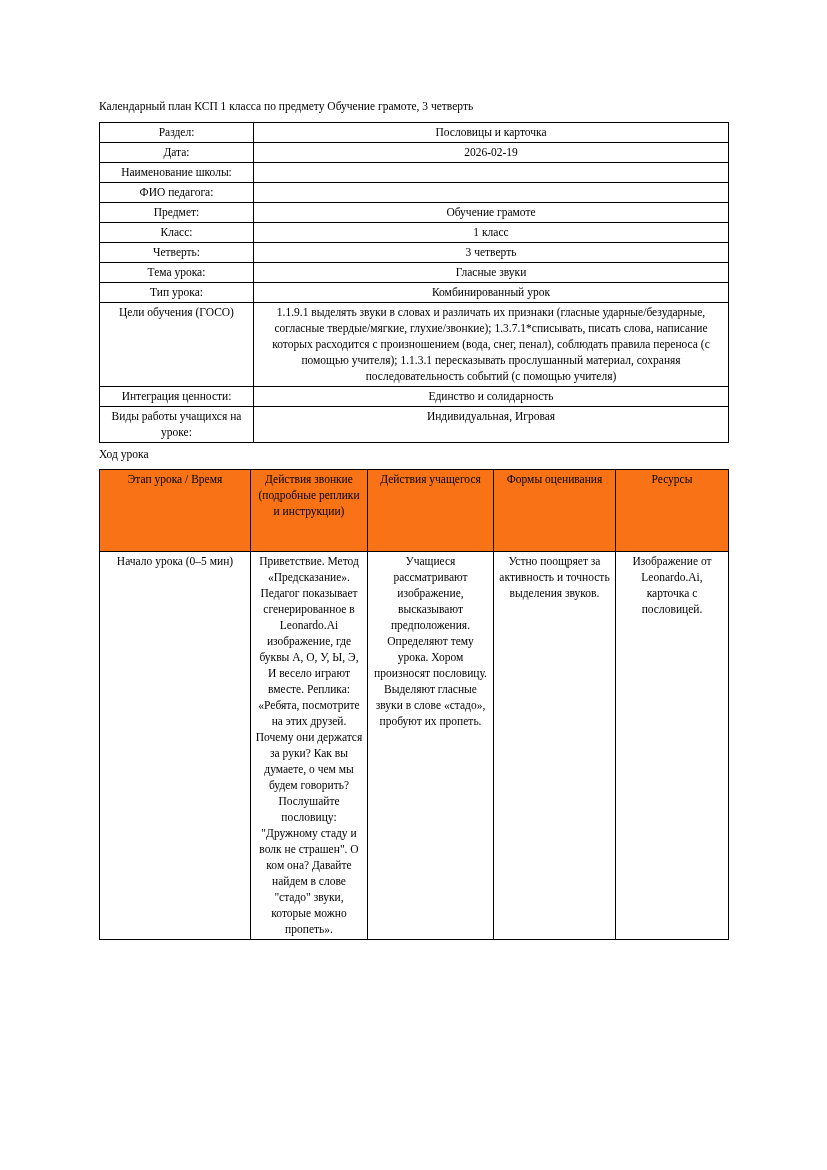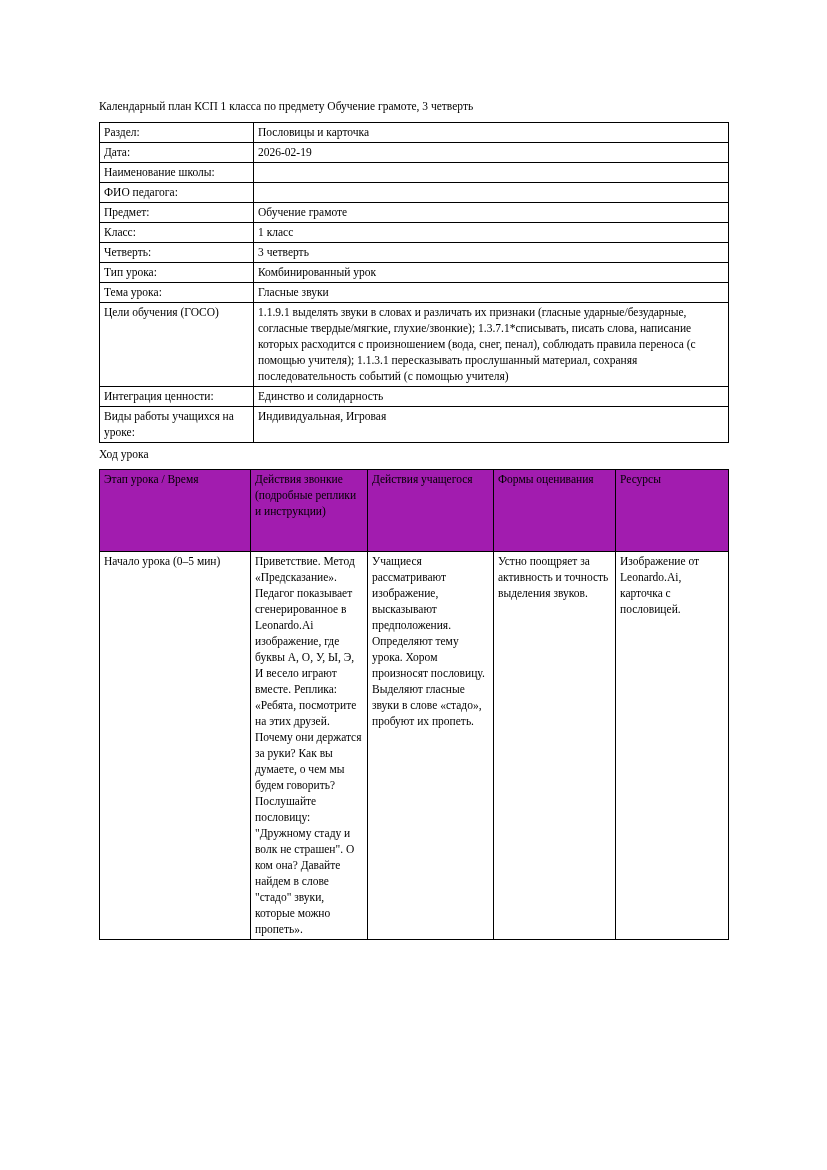--- a/index.html
+++ b/index.html
@@ -41,41 +41,42 @@
     border: 1px solid #000000;
   }
   table.kt td {
     border: 1px solid #000000;
     vertical-align: top;
     padding: 1px 4px 2px 4px;
     font-size: 11.5px;
     line-height: 16px;
     word-wrap: break-word;
     overflow-wrap: break-word;
+    text-align: center;
   }
   
   #info-table col.c1 { width: 154px; }
   #info-table col.c2 { width: 475px; }
   #info-table td.label { }
   #info-table td.value { }
 
   .section-heading {
     font-size: 11.5px;
     line-height: 16px;
     margin: 3px 0 7px 0;
   }
 
   
   #flow-table col.f1 { width: 151px; }
   #flow-table col.f2 { width: 117px; }
   #flow-table col.f3 { width: 126px; }
   #flow-table col.f4 { width: 122px; }
   #flow-table col.f5 { width: 113px; }
   #flow-table thead td {
-    background: #a21caf;
+    background: #f97316;
     height: 78px;
     vertical-align: top;
   }
   .empty-cell { }
 </style>
 </head>
 <body>
 
 <div class="page">
   <div class="content">
@@ -110,26 +111,26 @@
         </tr>
         <tr>
           <td class="label">Класс:</td>
           <td class="value">1 класс</td>
         </tr>
         <tr>
           <td class="label">Четверть:</td>
           <td class="value">3 четверть</td>
         </tr>
         <tr>
+          <td class="label">Тема урока:</td>
+          <td class="value">Гласные звуки</td>
+        </tr>
+        <tr>
           <td class="label">Тип урока:</td>
           <td class="value">Комбинированный урок</td>
-        </tr>
-        <tr>
-          <td class="label">Тема урока:</td>
-          <td class="value">Гласные звуки</td>
         </tr>
         <tr>
           <td class="label">Цели обучения (ГОСО)</td>
           <td class="value">1.1.9.1 выделять звуки в словах и различать их признаки (гласные ударные/безударные, согласные твердые/мягкие, глухие/звонкие); 1.3.7.1*списывать, писать слова, написание которых расходится с произношением (вода, снег, пенал), соблюдать правила переноса (с помощью учителя); 1.1.3.1 пересказывать прослушанный материал, сохраняя последовательность событий (с помощью учителя)</td>
         </tr>
         <tr>
           <td class="label">Интеграция ценности:</td>
           <td class="value">Единство и солидарность</td>
         </tr>
         <tr>

